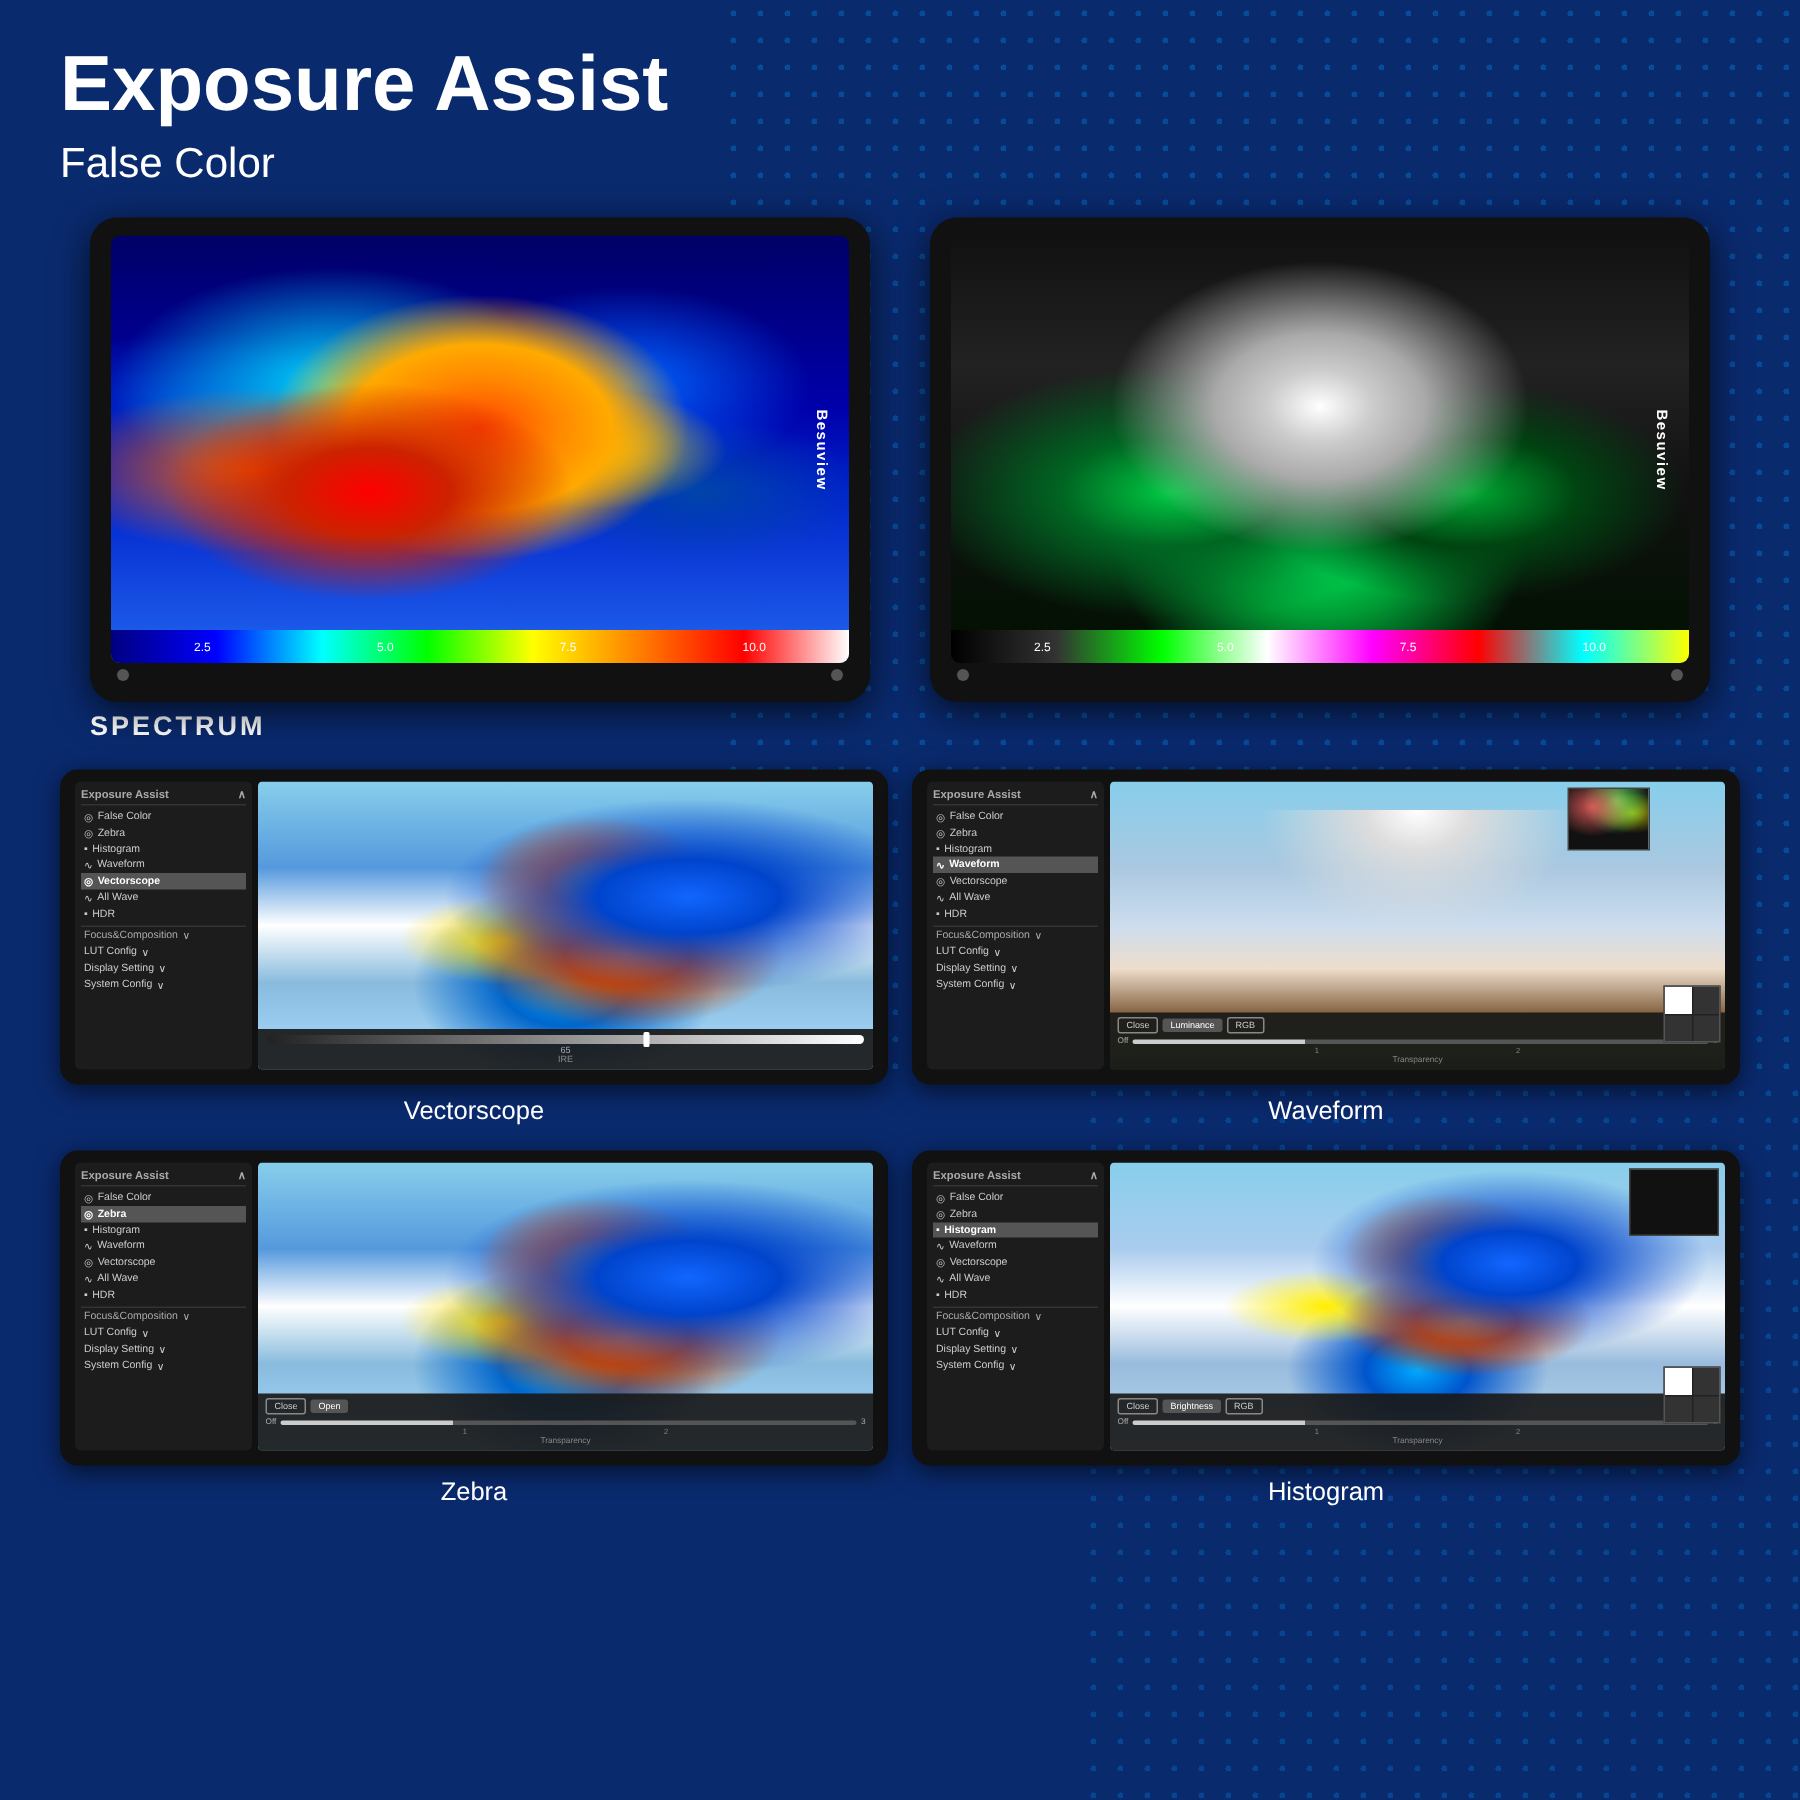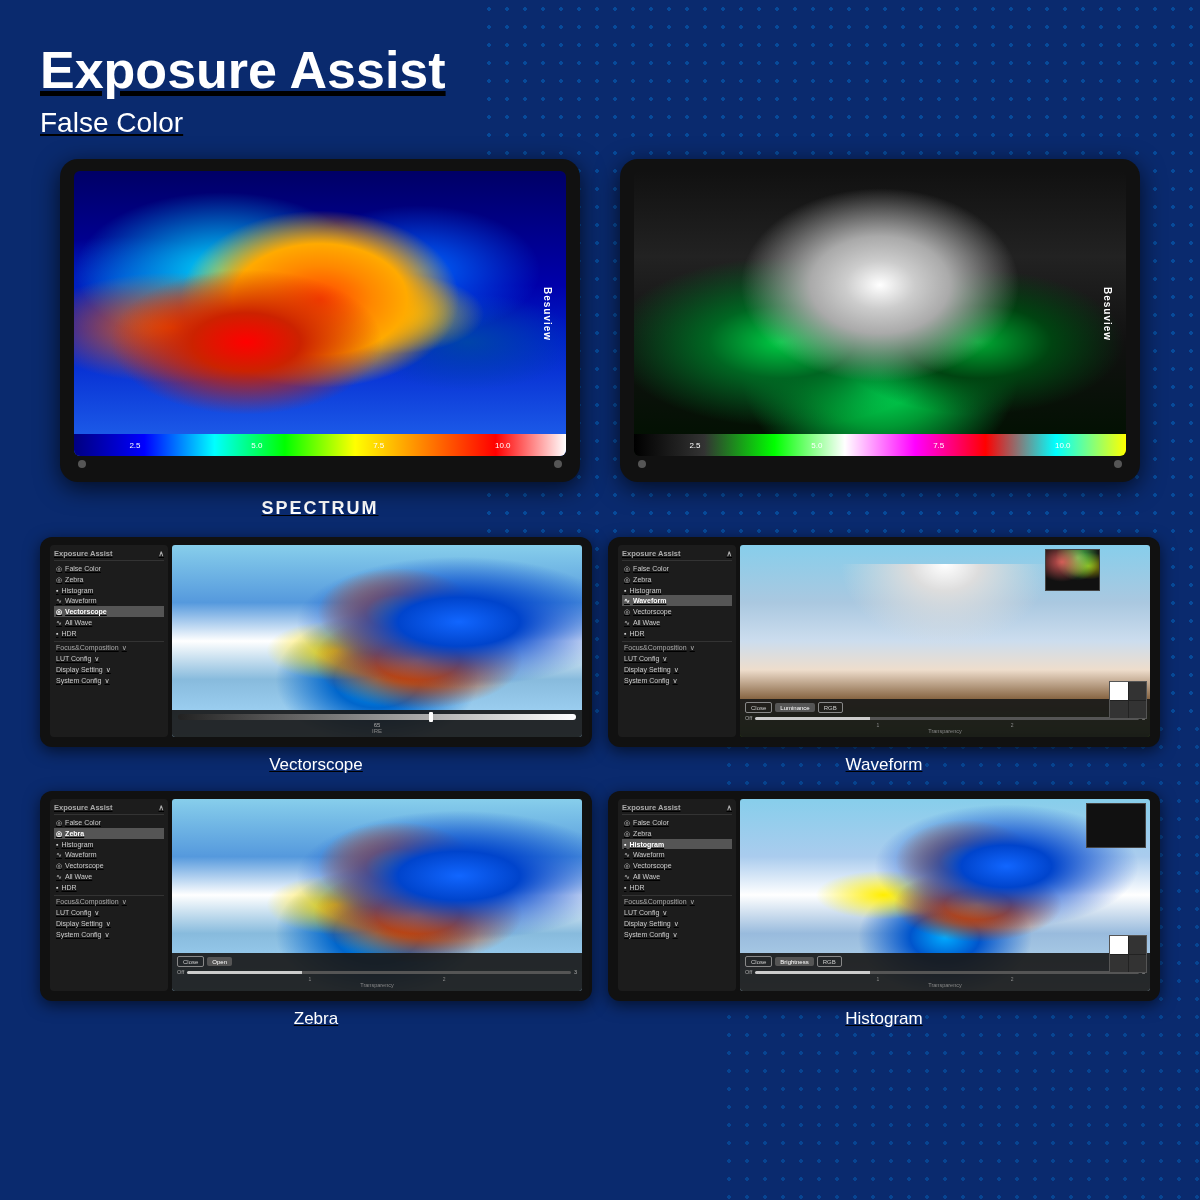--- a/index.html
+++ b/index.html
@@ -34,22 +34,21 @@
       height: 40%;
       background-image: radial-gradient(circle, rgba(0,150,255,0.25) 2px, transparent 2px);
       background-size: 18px 18px;
       pointer-events: none;
       z-index: 0;
     }
 
     .page-content {
       position: relative;
       z-index: 1;
-      padding: 42px 40px;
-      text-decoration: underline;
+      padding: 28px 40px;
     }
 
     .main-title {
       color: #ffffff;
       font-size: 52px;
       font-weight: 900;
       line-height: 1.1;
       margin-bottom: 8px;
     }
 
@@ -160,26 +159,25 @@
 
     .monitor-dot {
       width: 8px;
       height: 8px;
       background: #555;
       border-radius: 50%;
     }
 
     
     .monitor-label {
-      text-align: center;
       color: #ffffff;
       font-size: 18px;
       font-weight: 600;
       letter-spacing: 2px;
-      margin-top: 16px;
+      margin-top: 6px;
     }
 
     
     .panels-grid {
       display: grid;
       grid-template-columns: 1fr 1fr;
       gap: 16px;
       margin-top: 10px;
     }
 

